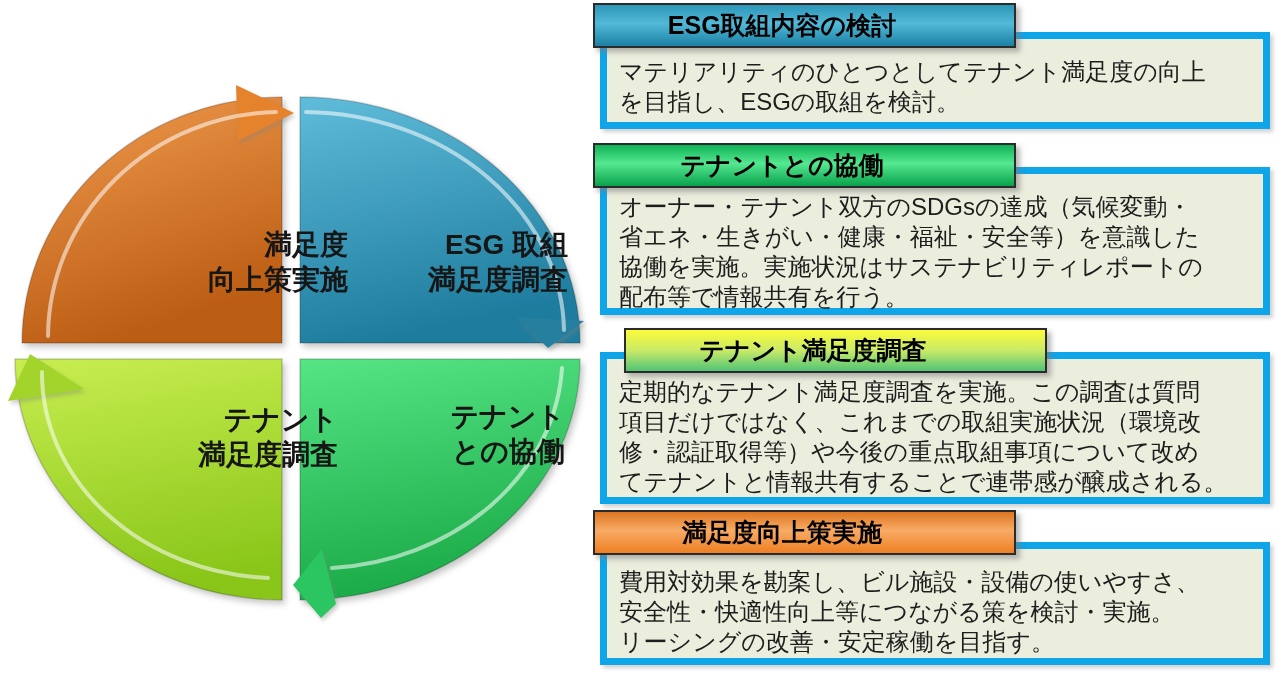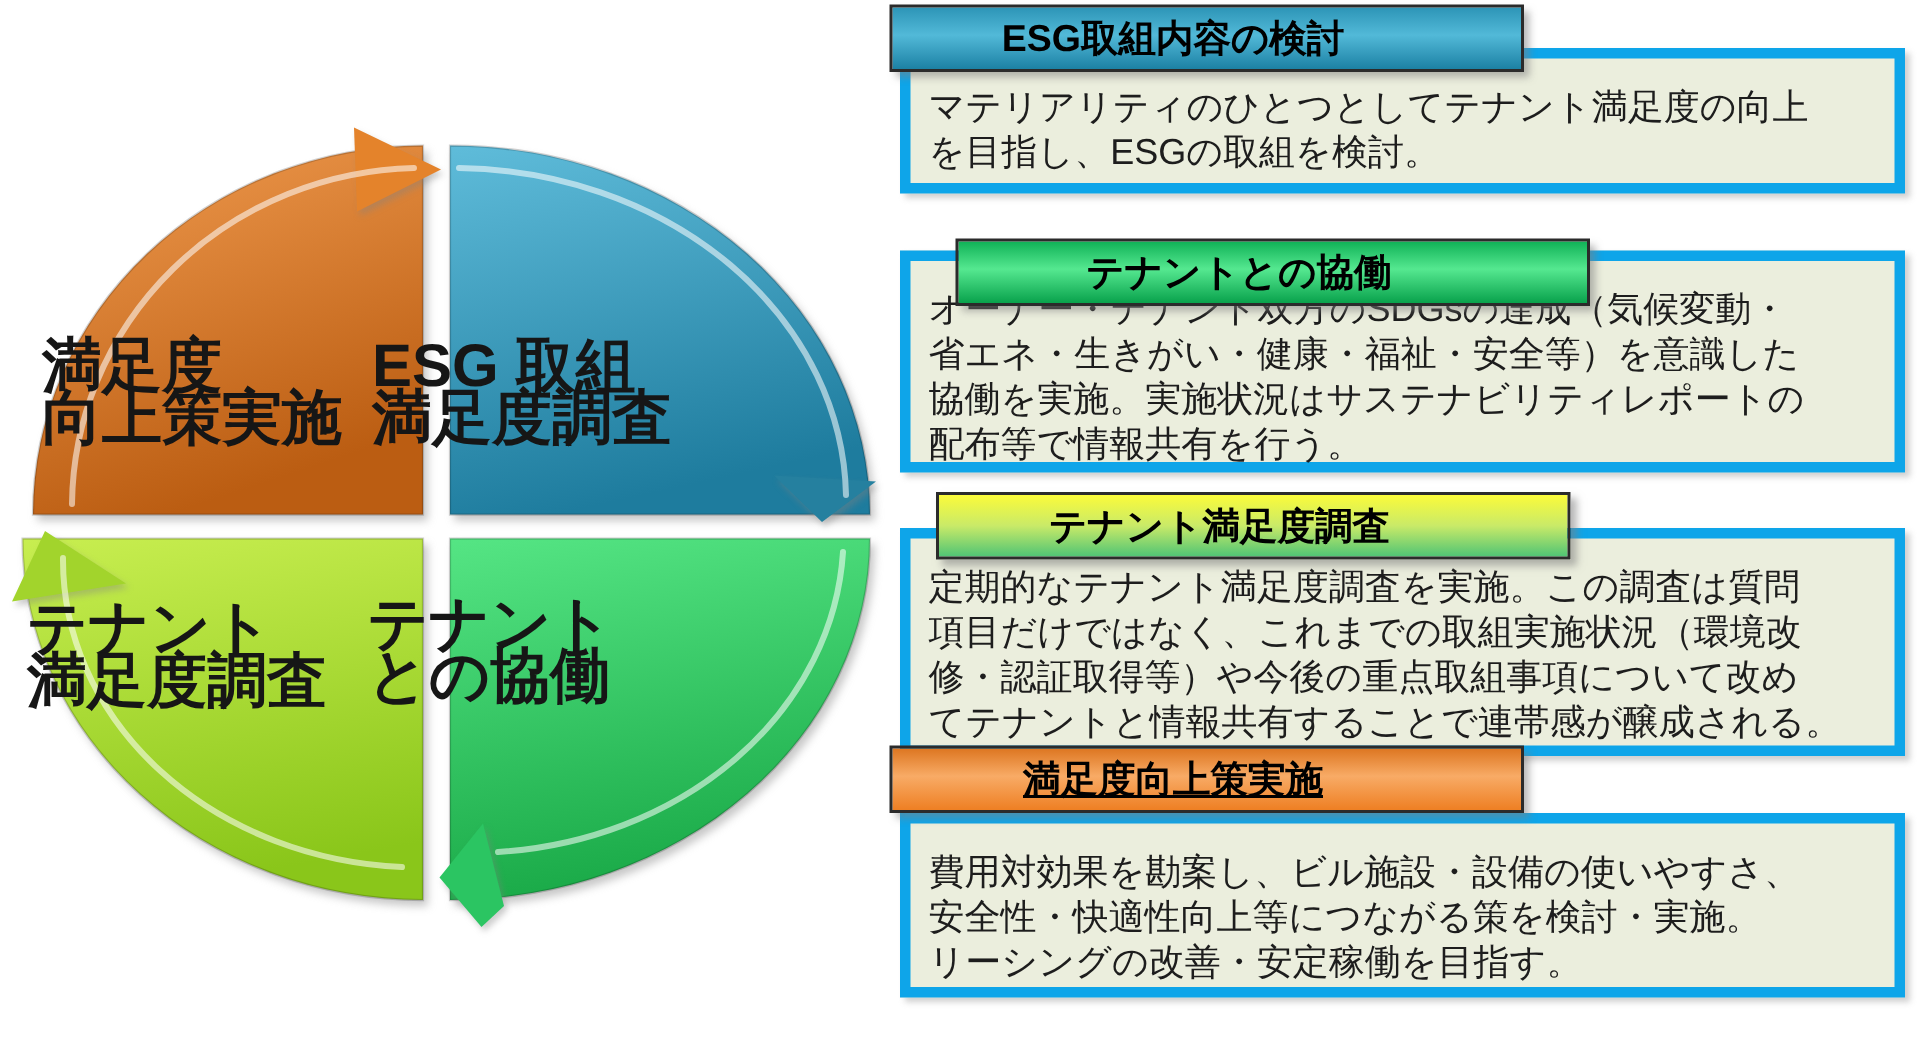--- a/index.html
+++ b/index.html
@@ -8,22 +8,22 @@
     font-family:"Liberation Sans","DejaVu Sans",sans-serif; overflow:hidden;
   }
 
   
   .cycle-svg { position:absolute; left:0; top:0; z-index:1; }
   .quad { stroke:rgba(0,0,0,.18); stroke-width:1.5; filter:drop-shadow(3px 4px 3px rgba(130,130,130,.45)); }
   .arrowhead { filter:drop-shadow(2px 3px 2px rgba(130,130,130,.4)); }
   .swoosh { fill:none; stroke:rgba(255,255,255,.55); stroke-width:4; stroke-linecap:round; }
 
   .qlabel {
-    position:absolute; z-index:2; width:320px; text-align:left;
-    font-weight:bold; font-size:40px; line-height:35px; color:#161616;
+    position:absolute; z-index:2; width:320px; text-align:right;
+    font-weight:bold; font-size:28px; line-height:35px; color:#161616;
   }
   .ql-orange { left:28px;  top:227px; }
   .ql-blue   { left:248px; top:227px; }
   .ql-lime   { left:18px;  top:402px; }
   .ql-green  { left:245px; top:399px; }
 
   
   .section-header {
     position:absolute; left:593px; width:423px; height:45px; box-sizing:border-box;
     border:2px solid #2b2b2b; z-index:3;
@@ -38,23 +38,23 @@
 
   .section-body {
     position:absolute; left:600px; width:670px; box-sizing:border-box; z-index:2;
     background:#ebeedd; border:7px solid #0ea5e9;
     box-shadow:3px 3px 4px rgba(150,150,150,.45);
     padding:18px 12px 0 12px;
     font-size:24px; line-height:30px; color:#1d1d1d;
     white-space:pre-line;
   }
   .s1h { top:3px; }   .s1b { top:32px;  height:97px;  }
-  .s2h { top:159px;margin-left:44px; } .s2b { top:167px; height:148px; }
+  .s2h { top:143px; } .s2b { top:167px; height:148px; }
   .s3h { top:328px;margin-left:31px; } .s3b { top:352px; height:152px; }
-  .s4h { top:497px;text-decoration:underline; } .s4b { top:542px; height:123px; }
+  .s4h { top:510px; } .s4b { top:542px; height:123px; }
 </style>
 </head>
 <body>
 
 <div class="canvas">
 
   <svg class="cycle-svg" width="600" height="696" viewBox="0 0 600 696">
     <defs>
       <linearGradient id="gO" x1="0" y1="0" x2="0.35" y2="1">
         <stop offset="0" stop-color="#f19c50"></stop>

